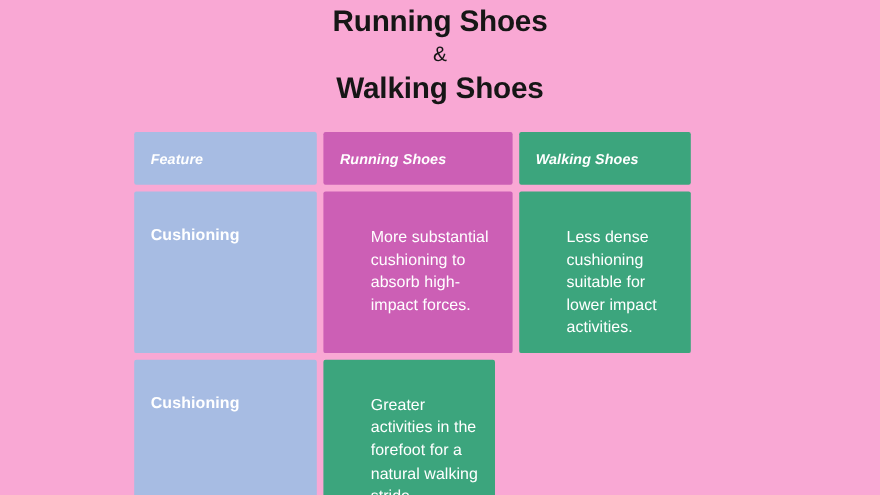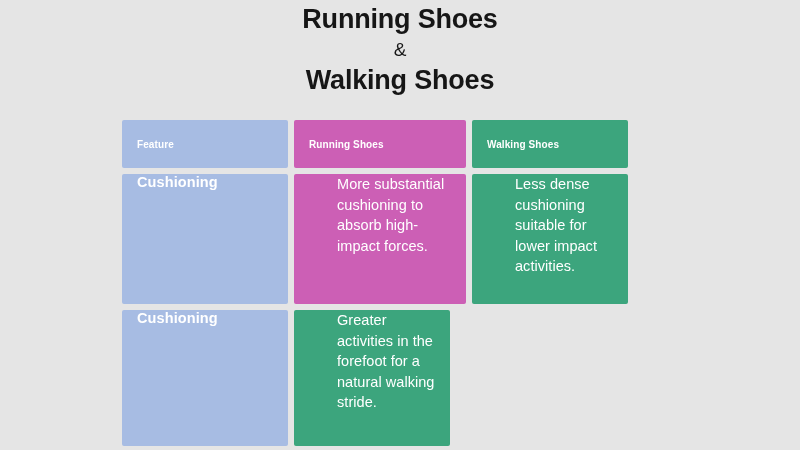--- a/index.html
+++ b/index.html
@@ -14,21 +14,21 @@
 
   body {
     font-family: "Liberation Sans", "DejaVu Sans", sans-serif;
     -webkit-font-smoothing: antialiased;
   }
 
   .page {
     position: relative;
     width: 800px;
     height: 450px;
-    background: #e5e5e5;
+    background: #f9a8d4;
   }
 
   
   .title-block {
     width: 800px;
     padding-top: 2px;
     text-align: center;
   }
 
   .title-line {
@@ -72,32 +72,33 @@
   .col-walking  { width: 156px; }
 
   
   .t-row.head .t-cell {
     height: 48px;
     display: flex;
     align-items: center;
   }
 
   .head-text {
-    font-size: 10px;
+    font-size: 13px;
     font-weight: 700;
     color: #ffffff;
     letter-spacing: 0.1px;
     padding-left: 15px;
     white-space: nowrap;
+    font-style: italic;
   }
 
   
   .t-row.body .t-cell {
     min-height: 130px;
-    padding: 0 14px 12px 15px;
+    padding: 32px 14px 12px 15px;
   }
 
   .t-row.body.row-flex .t-cell {
     min-height: 136px;
   }
 
   .feature-text {
     font-size: 14.5px;
     font-weight: 700;
     color: #ffffff;

